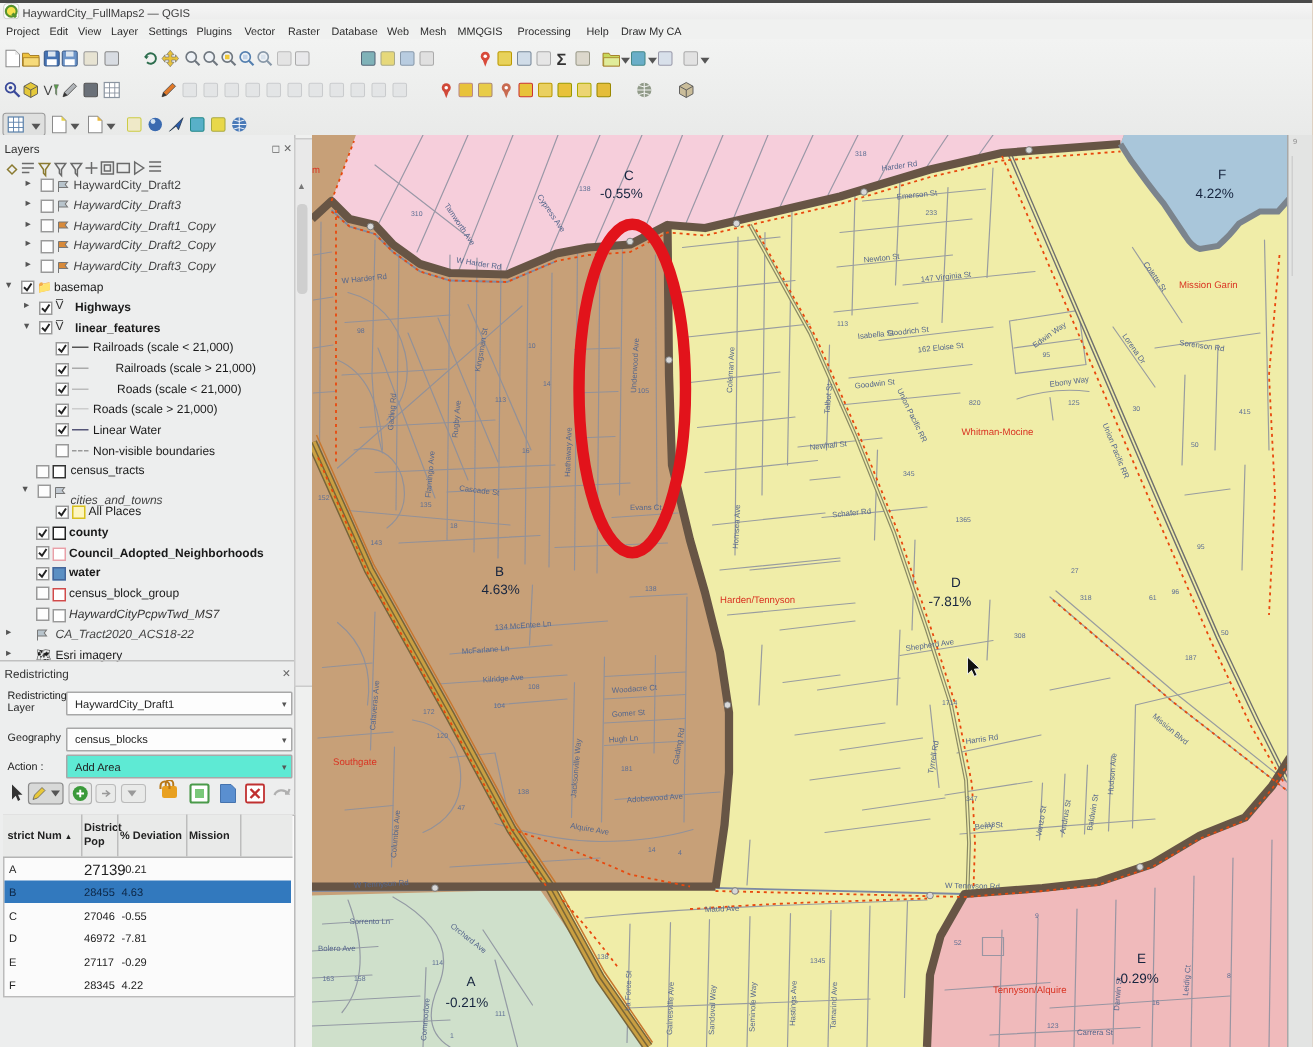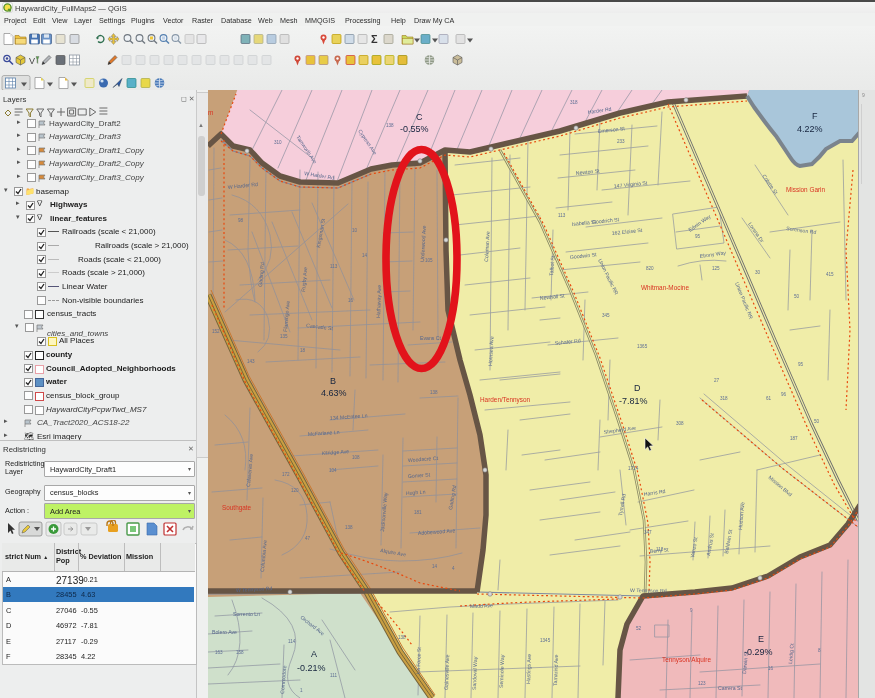--- a/index.html
+++ b/index.html
@@ -407,21 +407,21 @@
     <span class="abs" style="left:48px;top:5px;width:11px;height:0;border-top:1.4px solid #555"></span>
     <span class="abs" style="left:62px;top:1px;">Railroads (scale &lt; 21,000)</span>
   </div>
 <div class="row" style="left:0;top:240.07999999999998px;height:13px;width:196px">
     <span class="abs" style="left:37px;top:1.5px;width:7px;height:7px;background:#fdfdfd;border:1px solid #999">
       <svg width="7" height="7" viewBox="0 0 7 7" style="position:absolute;left:0;top:0">
         <path d="M1,3.5 L3,5.5 L6,1" fill="none" stroke="#222" stroke-width="1.3"></path>
       </svg>
     </span>
     <span class="abs" style="left:48px;top:5px;width:11px;height:0;border-top:1.4px solid #aaa"></span>
-    <span class="abs" style="left:80px;top:1px;padding-left:15px;">Railroads (scale &gt; 21,000)</span>
+    <span class="abs" style="left:62px;top:1px;padding-left:15px;">Railroads (scale &gt; 21,000)</span>
   </div>
 <div class="row" style="left:0;top:253.7px;height:13px;width:196px">
     <span class="abs" style="left:37px;top:1.5px;width:7px;height:7px;background:#fdfdfd;border:1px solid #999">
       <svg width="7" height="7" viewBox="0 0 7 7" style="position:absolute;left:0;top:0">
         <path d="M1,3.5 L3,5.5 L6,1" fill="none" stroke="#222" stroke-width="1.3"></path>
       </svg>
     </span>
     <span class="abs" style="left:48px;top:5px;width:11px;height:0;border-top:1.4px solid #bbb"></span>
     <span class="abs" style="left:62px;top:1px;margin-left:16px;">Roads (scale &lt; 21,000)</span>
   </div>
@@ -526,21 +526,21 @@
 <div class="abs" style="left:44px;top:461px;width:149px;height:14px;background:#fdfdfd;border:1px solid #a8a8a8;border-radius:1px">
     <span style="position:absolute;left:5px;top:2.5px;font-size:7.4px;color:#222">HaywardCity_Draft1</span>
     <span style="position:absolute;right:3px;top:3px;font-size:6px;color:#555">▾</span>
   </div>
 <div class="abs" style="left:5px;top:487px;font-size:7.2px;color:#222">Geography</div>
 <div class="abs" style="left:44px;top:484.5px;width:149px;height:14px;background:#fdfdfd;border:1px solid #a8a8a8;border-radius:1px">
     <span style="position:absolute;left:5px;top:2.5px;font-size:7.4px;color:#222">census_blocks</span>
     <span style="position:absolute;right:3px;top:3px;font-size:6px;color:#555">▾</span>
   </div>
 <div class="abs" style="left:5px;top:505.5px;font-size:7.2px;color:#222">Action :</div>
-<div class="abs" style="left:44px;top:503px;width:149px;height:14px;background:#bef264;border:1px solid #a8a8a8;border-radius:1px">
+<div class="abs" style="left:44px;top:503px;width:149px;height:14px;background:#5eead4;border:1px solid #a8a8a8;border-radius:1px">
     <span style="position:absolute;left:5px;top:2.5px;font-size:7.4px;color:#222">Add Area</span>
     <span style="position:absolute;right:3px;top:3px;font-size:6px;color:#555">▾</span>
   </div>
 <svg class="abs" style="left:0;top:520px" width="196" height="18" viewBox="0 0 196 18">
     <g>
       <path d="M8,3 v10 l2.5,-2.5 l1.5,3.5 l1.5,-0.8 l-1.5,-3.4 h3 z" fill="#333"></path>
       <rect x="19" y="2" width="23" height="14" rx="2" fill="#d8d9d8" stroke="#8a8a8a" stroke-width="0.8"></rect>
       <path d="M22,13 l1,-3 l5,-5 l2,2 l-5,5 z" fill="#e8c83a" stroke="#555" stroke-width="0.5"></path>
       <path d="M34,8 l3,4 l3,-4 z" fill="#555" transform="translate(0,-1)"></path>
       <rect x="46" y="2" width="15" height="14" rx="2" fill="#e9eae9" stroke="#b0b0b0" stroke-width="0.7"></rect>

